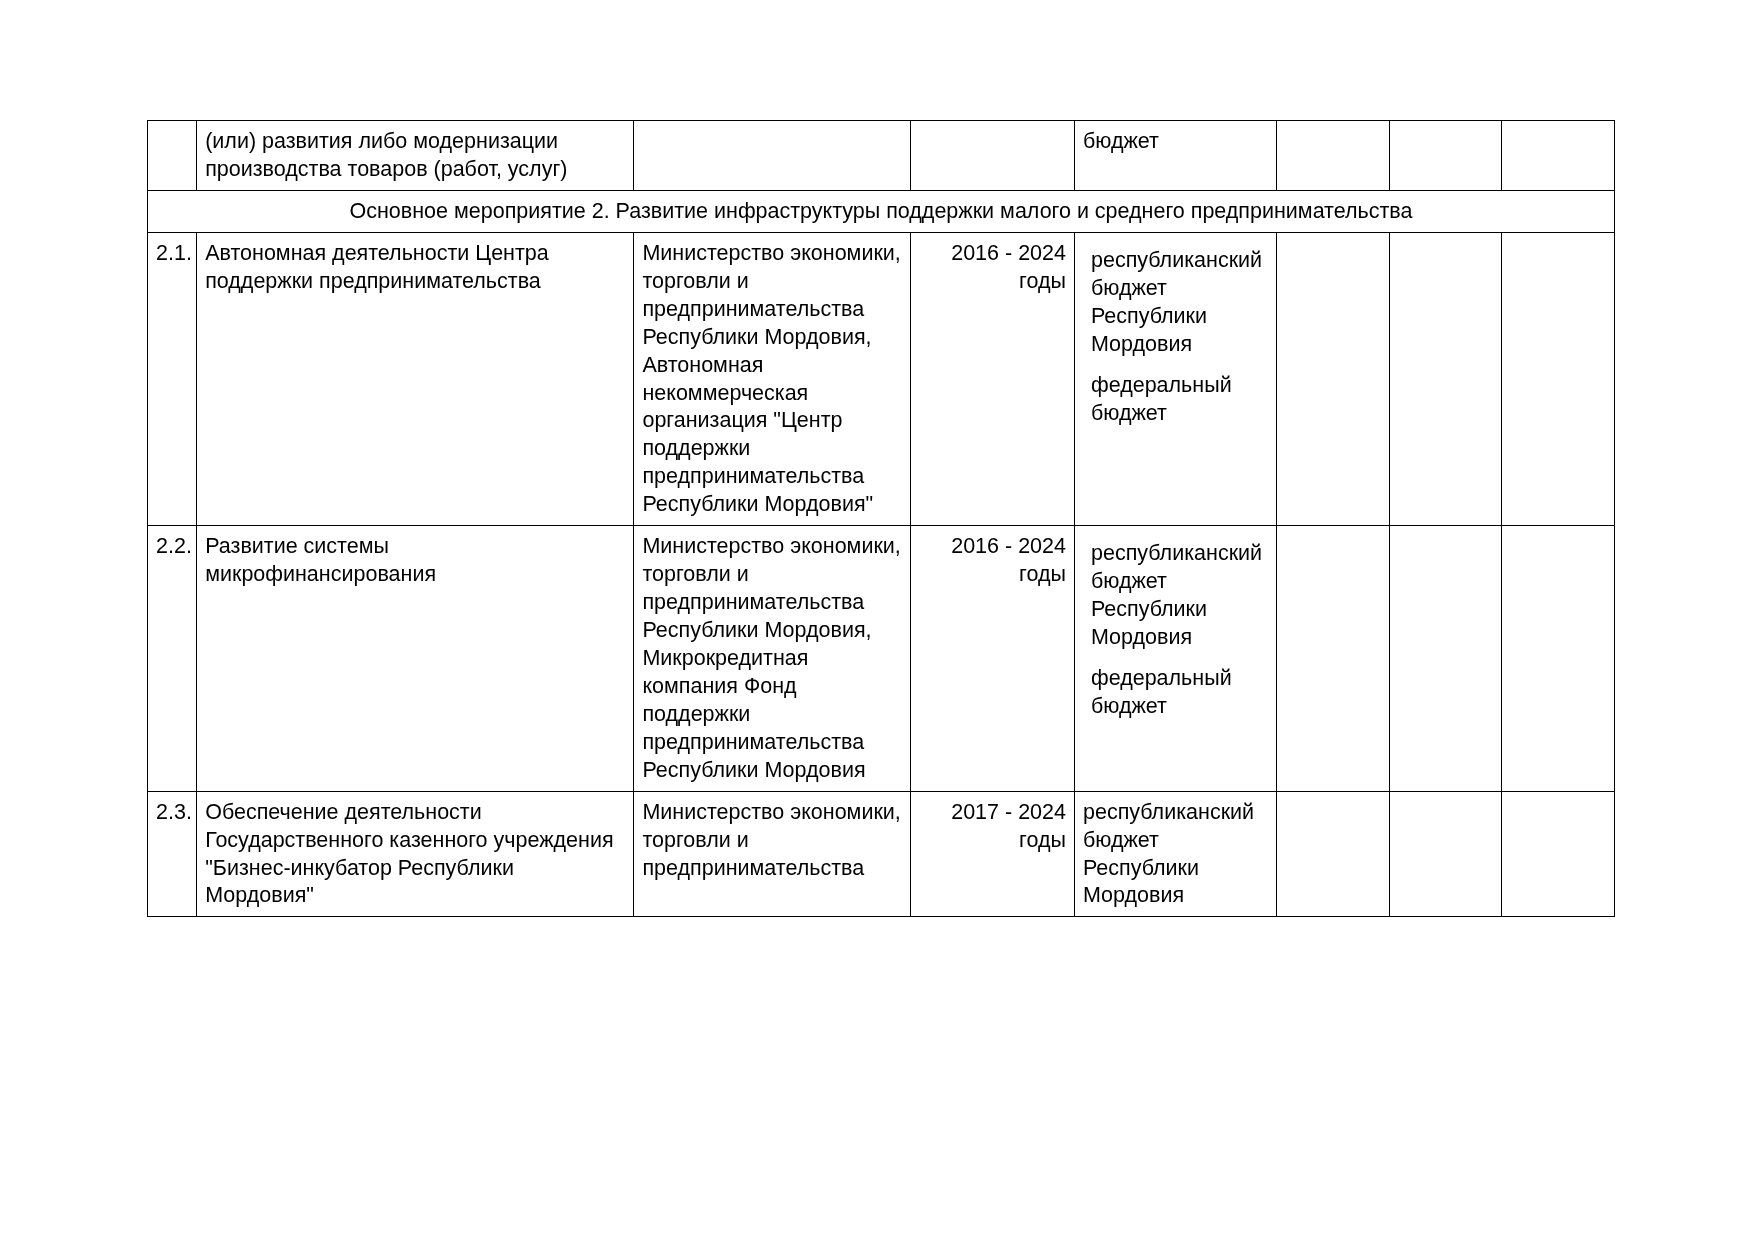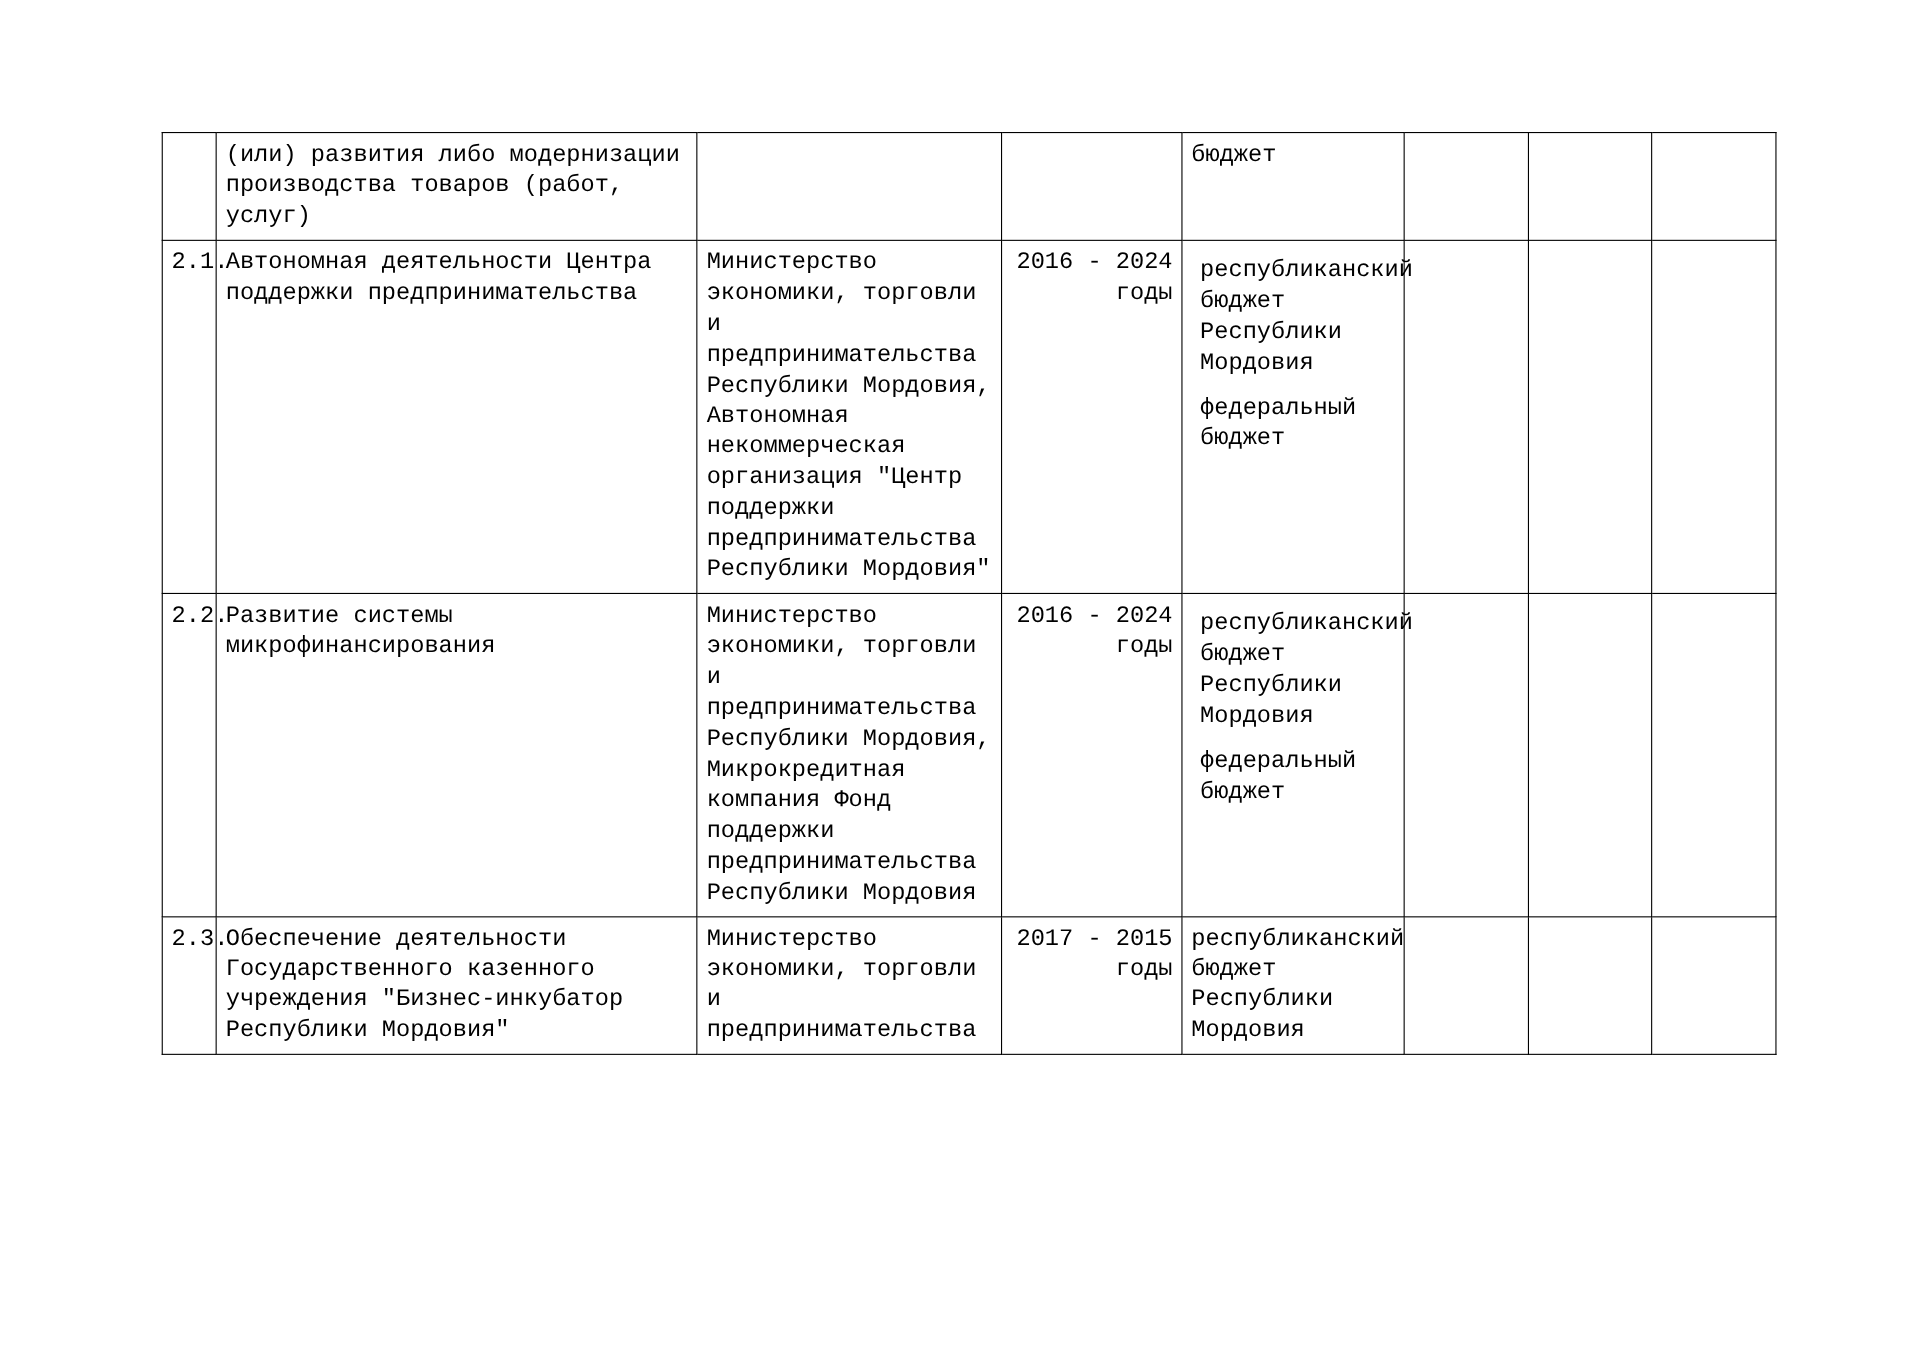--- a/index.html
+++ b/index.html
@@ -29,21 +29,21 @@
     width: 1468px;
     border-collapse: collapse;
     table-layout: fixed;
   }
   .doc-table td {
     border: 1px solid #000000;
     vertical-align: top;
     padding: 7px 8px 6px 8px;
     font-size: 21.5px;
     line-height: 1.30;
-    font-family: Liberation Mono, monospace;
+    font-family: Liberation Sans, sans-serif;
   }
   .num-cell {
     text-align: center;
     white-space: nowrap;
   }
   .center-cell {
     text-align: right;
   }
   .section-cell {
     text-align: center;
@@ -91,20 +91,23 @@
         <td class="num-cell"></td>
         <td>(или) развития либо модернизации производства товаров (работ, услуг)</td>
         <td></td>
         <td class="center-cell"></td>
         <td>бюджет</td>
         <td></td>
         <td></td>
         <td></td>
       </tr>
 
+      <tr>
+        <td class="section-cell" colspan="8">Основное мероприятие 2. Развитие инфраструктуры поддержки малого и среднего предпринимательства</td>
+      </tr>
 
       <tr>
         <td class="num-cell">2.1.</td>
         <td>Автономная деятельности Центра поддержки предпринимательства</td>
         <td>Министерство экономики, торговли и предпринимательства Республики Мордовия, Автономная некоммерческая организация "Центр поддержки предпринимательства Республики Мордовия"</td>
         <td class="center-cell">2016 - 2024 годы</td>
         <td class="empty-cell">
           <table class="inner-table">
             <tbody>
                 <tr>
@@ -206,21 +209,21 @@
                 </tr>
           </tbody>
             </table>
         </td>
       </tr>
 
       <tr>
         <td class="num-cell">2.3.</td>
         <td>Обеспечение деятельности Государственного казенного учреждения "Бизнес-инкубатор Республики Мордовия"</td>
         <td>Министерство экономики, торговли и предпринимательства</td>
-        <td class="center-cell">2017 - 2015 годы</td>
+        <td class="center-cell">2017 - 2024 годы</td>
         <td>республиканский бюджет Республики Мордовия</td>
         <td></td>
         <td></td>
         <td></td>
       </tr>
 
     </tbody>
   </table>
 
 </div>

